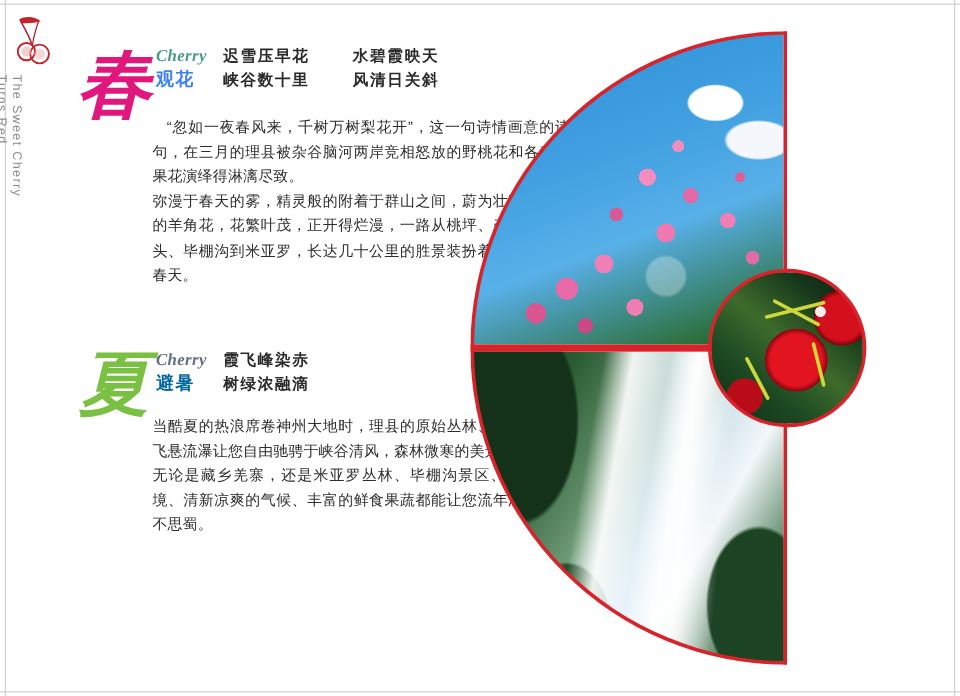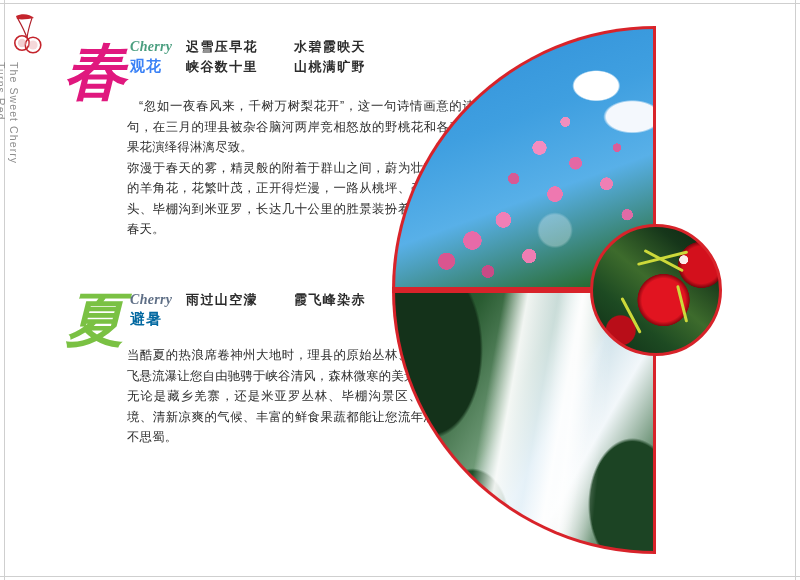--- a/index.html
+++ b/index.html
@@ -242,39 +242,39 @@
     <div class="season-glyph" id="spring-glyph">春</div>
     <div class="season-head">
       <div class="head-row">
         <span class="season-name-en">Cherry</span>
         <span class="poem-col poem-a">迟雪压早花</span>
         <span class="poem-col poem-b">水碧霞映天</span>
       </div>
       <div class="head-row">
         <span class="season-name-cn">观花</span>
         <span class="poem-col poem-a">峡谷数十里</span>
-        <span class="poem-col poem-b">山桃满旷野</span>
+        <span class="poem-col poem-b">风清日关斜</span>
       </div>
     </div>
     <div class="season-body" id="spring-body">
       <p class="indent">“忽如一夜春风来，千树万树梨花开”，这一句诗情画意的诗句，在三月的理县被杂谷脑河两岸竞相怒放的野桃花和各种水果花演绎得淋漓尽致。</p>
       <p>弥漫于春天的雾，精灵般的附着于群山之间，蔚为壮观。山间的羊角花，花繁叶茂，正开得烂漫，一路从桃坪、杂谷脑、朴头、毕棚沟到米亚罗，长达几十公里的胜景装扮着百花盛开的春天。</p>
     </div>
   </div>
 
   <div class="season-block" id="summer-block">
     <div class="season-glyph" id="summer-glyph">夏</div>
     <div class="season-head">
       <div class="head-row">
         <span class="season-name-en">Cherry</span>
-        <span class="poem-col poem-a">雨过山空濛</span>
         <span class="poem-col poem-b">霞飞峰染赤</span>
       </div>
       <div class="head-row">
         <span class="season-name-cn">避暑</span>
+        <span class="poem-col poem-b">树绿浓融滴</span>
       </div>
     </div>
     <div class="season-body" id="summer-body">
       <p>当酷夏的热浪席卷神州大地时，理县的原始丛林、巍峨雪峰、飞悬流瀑让您自由驰骋于峡谷清风，森林微寒的美景之中。</p>
       <p>无论是藏乡羌寨，还是米亚罗丛林、毕棚沟景区、优美的环境、清新凉爽的气候、丰富的鲜食果蔬都能让您流年忘返，乐不思蜀。</p>
     </div>
   </div>
 
   <div id="photo-fan">
     <div class="quarter" id="q-blossom"></div>

